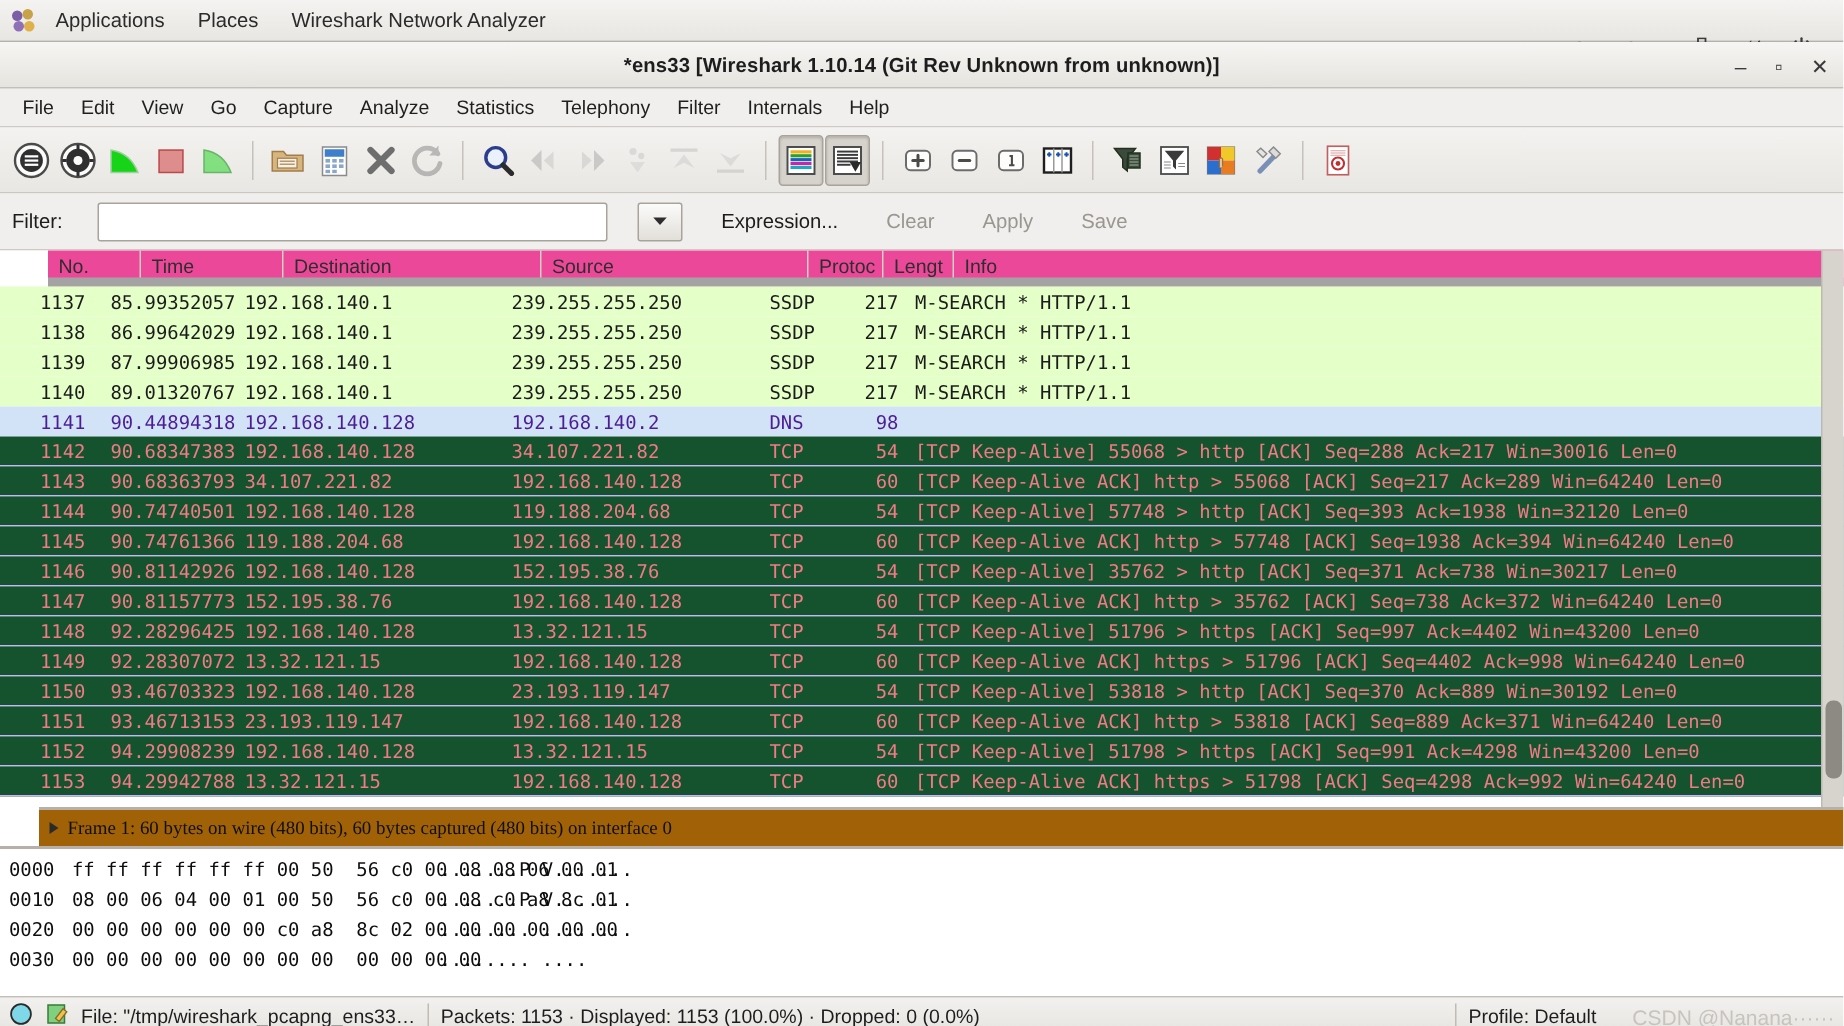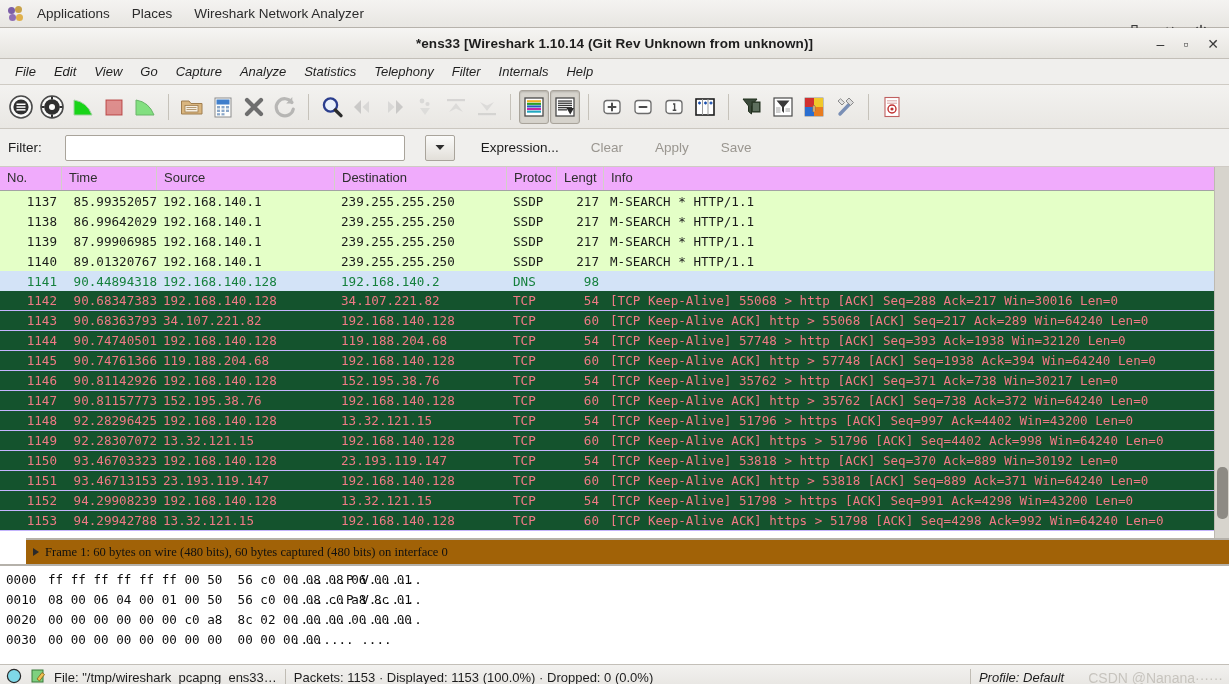--- a/index.html
+++ b/index.html
@@ -63,21 +63,21 @@
 
   
   #menubar {
     height: 26px;
     background: #f0efed;
     border-bottom: 1px solid #cfcbc4;
     display: flex; align-items: center;
     padding-left: 6px;
     font-size: 13px; color: #1f1f1f;
   }
-  #menubar .mi { padding: 3px 9px; white-space: nowrap; font-style: italic; }
+  #menubar .mi { padding: 3px 9px; white-space: nowrap; }
 
   
   #toolbar {
     height: 44px;
     background: linear-gradient(to bottom,#f3f2f0 0%, #e9e7e3 100%);
     border-bottom: 1px solid #cbc7c0;
     display: flex; align-items: center;
     padding: 0 6px; gap: 1px;
   }
   .tb-btn {
@@ -120,23 +120,23 @@
     border: 1px solid #a9a49b; border-radius: 2px;
     display: flex; align-items: center; justify-content: center;
   }
   #filterbar .fbtn { padding: 2px 6px; white-space: nowrap; }
   #filterbar .fbtn.disabled { color: #9a9690; }
 
   
   #packet-area { position: relative; background: #fff; }
   #col-header {
     display: flex; height: 24px;
-    background: #f0abfc;
-    border-bottom: 1px solid #a3a3a3;
-    font-size: 13px; color: #2e2e2e;
+    background: #ec4899;
+    border-bottom: 6px solid #a3a3a3;
+    font-size: 13px; color: #2e2e2e; margin-left: 32px;
   }
   #col-header .ch {
     border-right: 1px solid #d3cfc8;
     padding: 3px 0 0 7px;
     overflow: hidden; white-space: nowrap;
   }
   .c-no   { width: 62px; }
   .c-time { width: 95px; }
   .c-src  { width: 178px; }
   .c-dst  { width: 172px; }
@@ -148,21 +148,21 @@
   .prow {
     display: flex; height: 20px; align-items: center;
     white-space: nowrap;
   }
   .prow .cell { overflow: hidden; white-space: nowrap; padding-left: 6px; }
   .prow .c-no, .prow .c-time, .prow .c-len {
     text-align: right; padding-left: 0; padding-right: 5px;
   }
   .prow .c-time { padding-right: 0; }
   .prow.green { background: #e4ffc7; color: #1b1b1b; }
-  .prow.blue  { background: #d3e3f7; color: #15803d; }
+  .prow.blue  { background: #d3e3f7; color: #4c1d95; }
   .prow.dark  { background: #14532d; color: #f07a86; border-bottom: 1px solid #c4b5fd; }
 
   #plist-scroll {
     position: absolute; right: 0; top: 0; width: 15px; bottom: 0;
     background: #d7d4cd; border-left: 1px solid #bdb9b1;
   }
   #plist-thumb {
     position: absolute; left: 2px; width: 11px;
     background: #8d8a84; border-radius: 5px;
   }
@@ -207,21 +207,21 @@
     border-top: 1px solid #c3bfb8;
     display: flex; align-items: center;
     font-size: 13px; color: #1d1d1d;
     padding: 0 6px; gap: 8px;
   }
   #statusbar .sb-sep {
     width: 1px; height: 18px; background: #c0bcb4;
   }
   .sb-file { white-space: nowrap; }
   .sb-counts { white-space: nowrap; }
-  .sb-profile { white-space: nowrap; font-style: italic; }
+  .sb-profile { white-space: nowrap; }
   .sb-watermark {
     color: #c7c4be; font-size: 14px; white-space: nowrap;
     margin-left: 16px;
   }
   .sb-right { margin-left: auto; display: flex; align-items: center; gap: 8px; }
 </style>
 </head>
 <body>
 
 <div id="gnome-panel">
@@ -540,22 +540,22 @@
   <span class="fbtn">Expression...</span>
   <span class="fbtn disabled">Clear</span>
   <span class="fbtn disabled">Apply</span>
   <span class="fbtn disabled">Save</span>
 </div>
 
 <div id="packet-area" style="height:371px;">
   <div id="col-header">
     <div class="ch c-no">No.</div>
     <div class="ch c-time">Time</div>
+    <div class="ch c-dst">Destination</div>
     <div class="ch c-src">Source</div>
-    <div class="ch c-dst">Destination</div>
     <div class="ch c-proto">Protoc</div>
     <div class="ch c-len">Lengt</div>
     <div class="ch c-info">Info</div>
   </div>
 
   <div id="packet-rows">
       <div class="prow green">
         <div class="cell c-no">1137</div>
         <div class="cell c-time">85.99352057</div>
         <div class="cell c-src">192.168.140.1</div>

